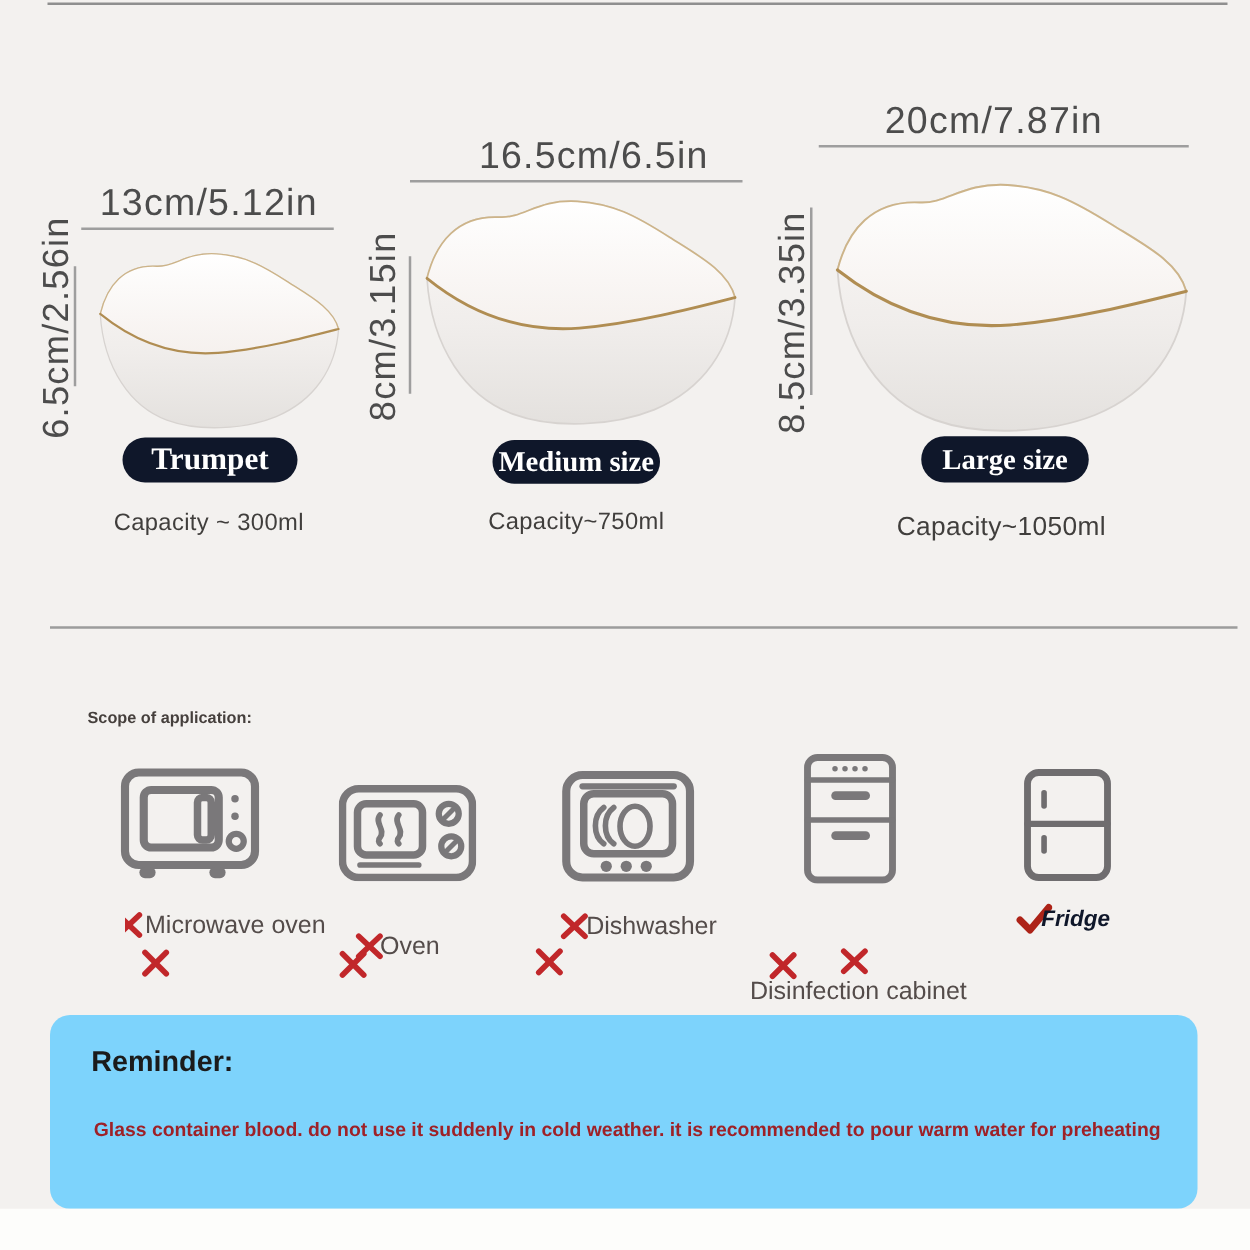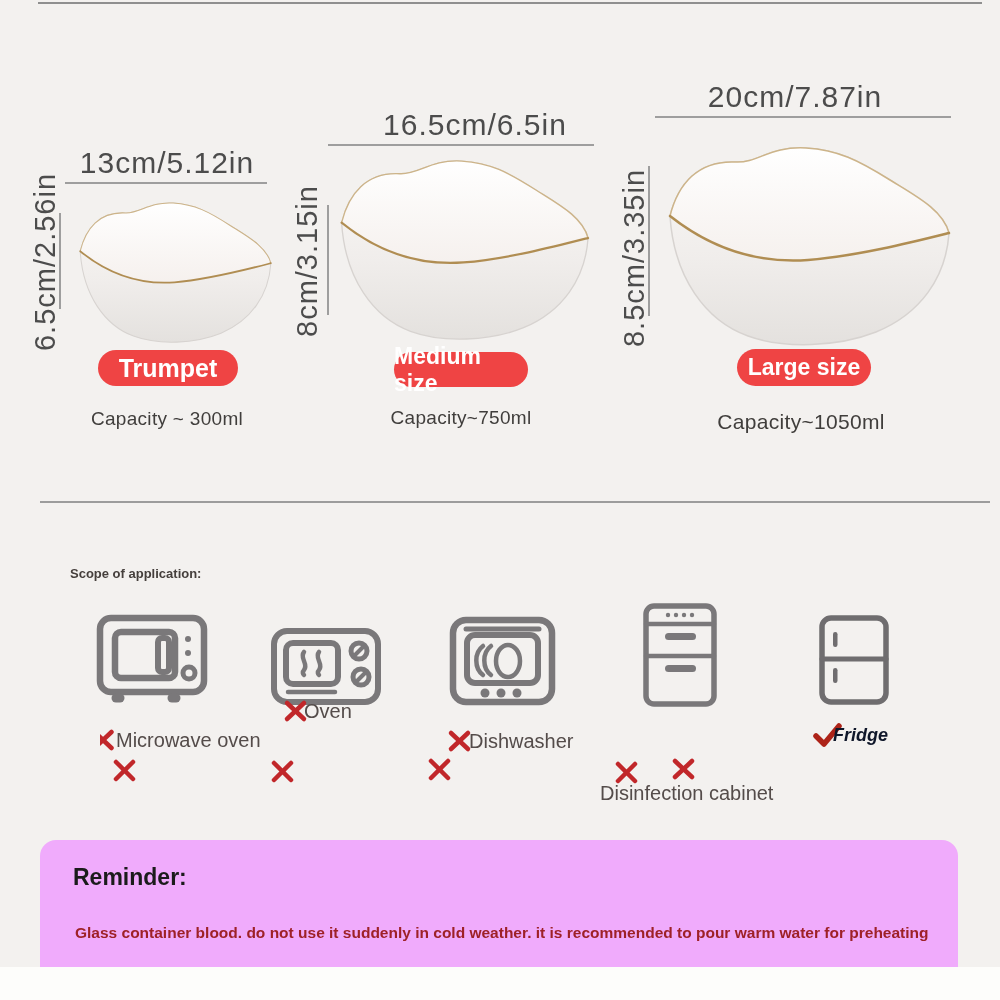--- a/index.html
+++ b/index.html
@@ -20,36 +20,36 @@
 
   .dim-top { font-size:30px; color:#4c4c4c; text-align:center; letter-spacing:1px; }
   .dim-line-h { height:2px; background:#9e9e9e; }
   .dim-line-v { width:2px; background:#9e9e9e; }
   .dim-side {
     font-size:29px; color:#4c4c4c; text-align:center; letter-spacing:1px;
     transform:rotate(-90deg);
   }
 
   .badge {
-    background:#ef4444; border-radius:19px;
+    background:#0f172a; border-radius:19px;
     display:flex; align-items:center; justify-content:center;
-    color:#ffffff; font-weight:bold;
+    color:#ffffff; font-weight:bold;font-family:Liberation Serif, serif;
   }
   .capacity { text-align:center; font-weight:normal; color:#403e3c; font-size:19px; letter-spacing:0.3px; }
 
   .scope-heading { font-size:13px; font-weight:bold; color:#453f3c; }
 
   .app-icon svg { display:block; }
   .app-label-row { display:flex; align-items:center;padding-left:20px; }
   .app-label { font-size:20px; color:#544c4a; }
   .app-label-small { font-size:18px; color:#0f172a; font-weight:bold;font-style:italic; }
 
   .reminder-box {
-    left:40px; top:840px; width:918px; height:155px;
-    background:#f0abfc; border-radius:16px;
+    left:40px; top:812px; width:918px; height:155px;
+    background:#7dd3fc; border-radius:16px;
   }
   .reminder-title { position:absolute; left:33px; top:24px; font-size:23px; font-weight:bold; color:#1b1b1b; }
   .reminder-warning { position:absolute; left:35px; top:84px; font-size:15.5px; font-weight:bold; color:#9e2127; }
   .reminder-note { position:absolute; left:33px; top:121px; font-size:15.5px; color:#4a4541; }
 </style>
 </head>
 <body>
 
 <svg width="0" height="0" style="position:absolute" aria-hidden="true">
   <defs>
@@ -187,21 +187,21 @@
 </div>
 
 <div class="abs app-label-row" style="left:80px; top:727px;">
   <svg width="15" height="26" viewBox="10 0 14 26" style="margin-right:1px;">
     <line x1="4" y1="5" x2="21" y2="21" stroke="#c1272a" stroke-width="4.5" stroke-linecap="round"></line>
     <line x1="21" y1="5" x2="4" y2="21" stroke="#c1272a" stroke-width="4.5" stroke-linecap="round"></line>
   </svg>
   <span class="app-label">Microwave oven</span>
 </div>
 
-<div class="abs app-label-row" style="left:262px; top:698px;">
+<div class="abs app-label-row" style="left:262px; top:744px;">
   <svg width="26" height="26" viewBox="0 0 26 26" style="margin-right:-4px;">
     <line x1="5" y1="5" x2="22" y2="21" stroke="#c1272a" stroke-width="4.5" stroke-linecap="round"></line>
     <line x1="22" y1="5" x2="5" y2="21" stroke="#c1272a" stroke-width="4.5" stroke-linecap="round"></line>
   </svg>
   <span class="app-label">Oven</span>
 </div>
 
 <div class="abs app-label-row" style="left:426px; top:728px;">
   <svg width="26" height="26" viewBox="0 0 26 26" style="margin-right:-3px;">
     <line x1="5" y1="5" x2="22" y2="21" stroke="#c1272a" stroke-width="4.5" stroke-linecap="round"></line>

